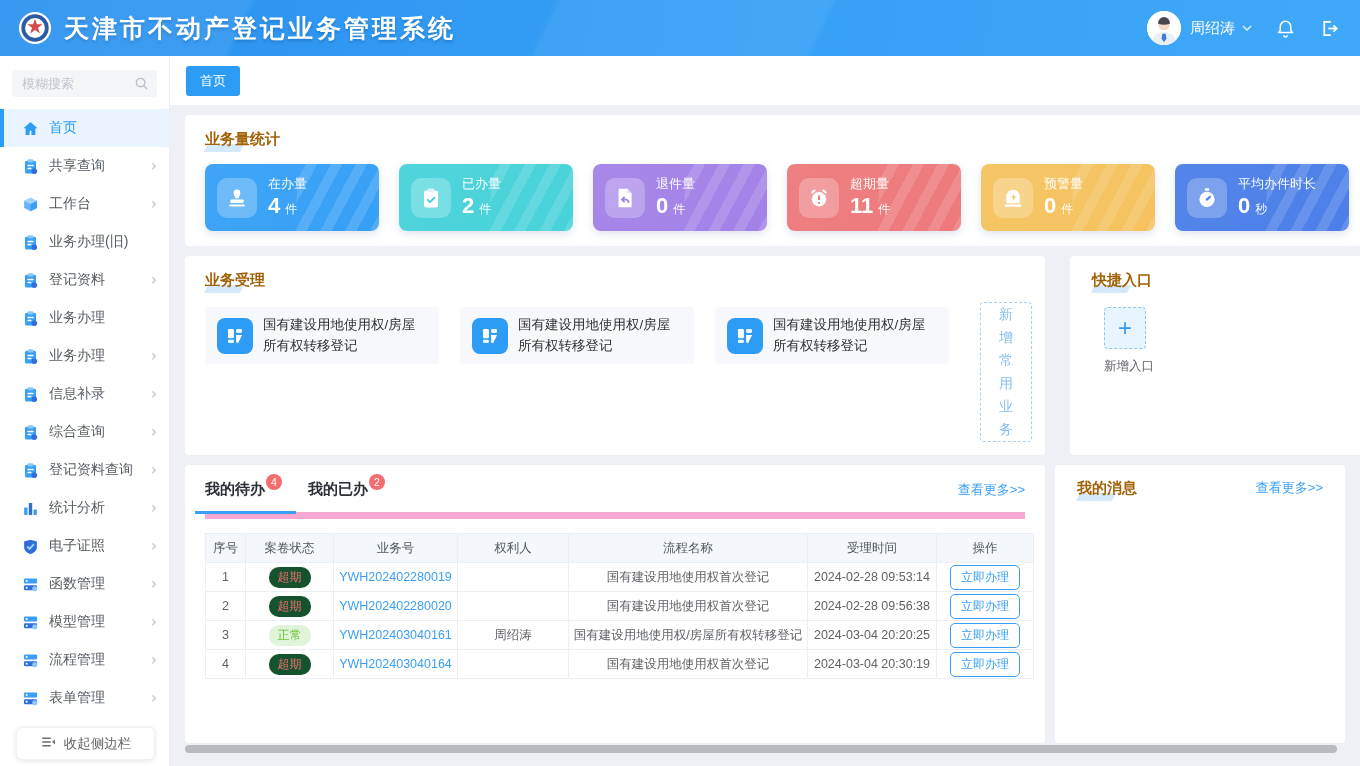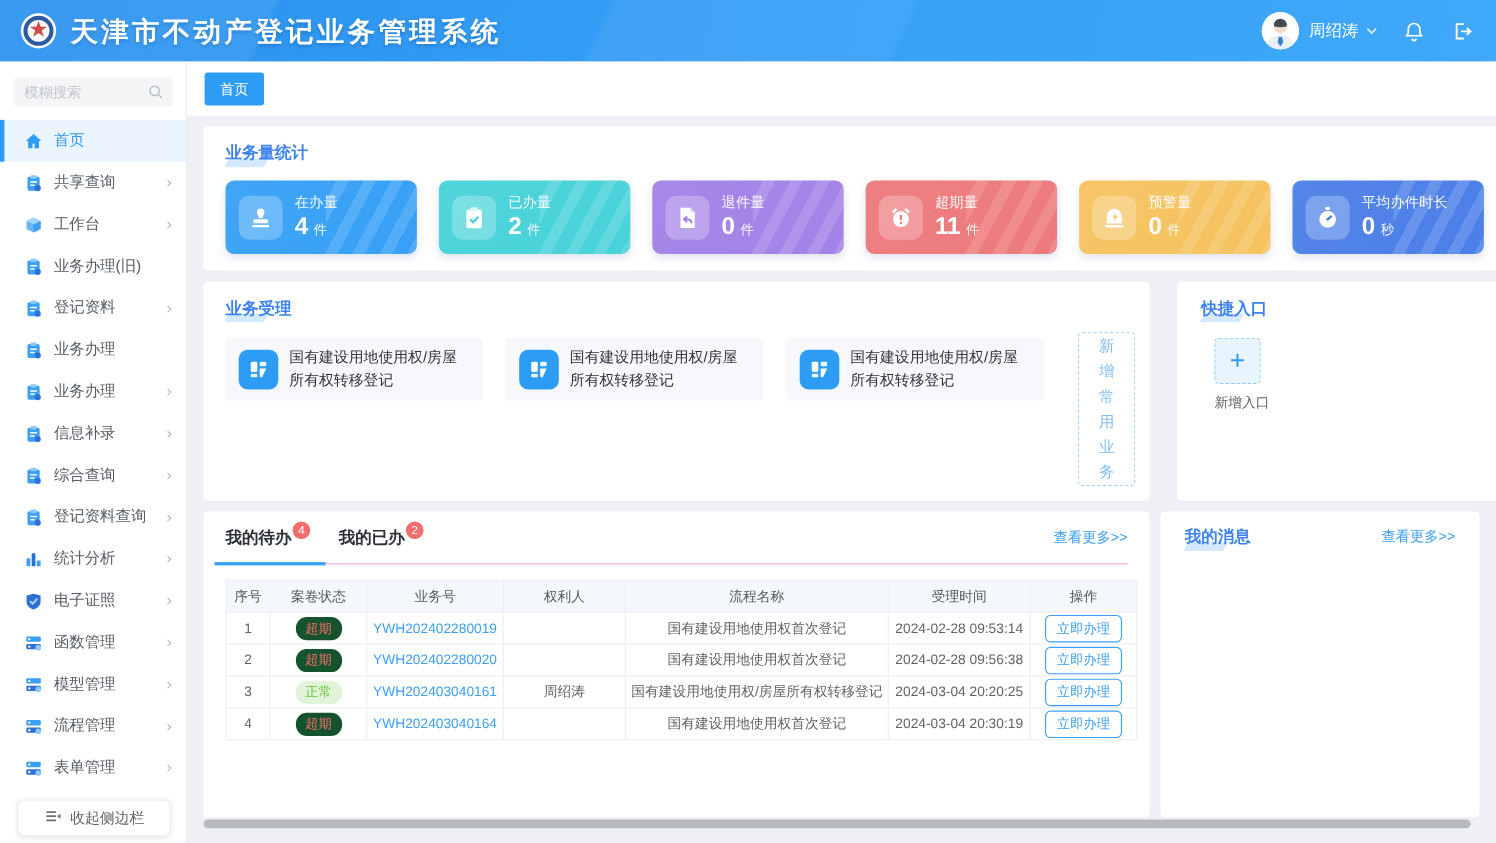--- a/index.html
+++ b/index.html
@@ -46,21 +46,21 @@
     display:flex; align-items:center; justify-content:center; gap:8px; font-size:13.5px; color:#606266; cursor:pointer; }
 
   
   .main { flex:1; display:flex; flex-direction:column; position:relative; }
   .tabbar { height:49px; background:#fff; display:flex; align-items:center; padding:0 30px 0 16px; }
   .tab-active { background:#2d9cf4; color:#fff; font-size:13px; padding:6px 14px; border-radius:3px; cursor:pointer; }
   .compress { margin-left:auto; width:18px; height:18px; cursor:pointer; }
 
   .content { flex:1; padding:10px 15px 0 15px; overflow:hidden; }
   .panel { background:#fff; border-radius:4px; }
-  .panel-title { font-size:15px; font-weight:bold; color:#3b82f6; position:relative; display:inline-block; z-index:0; }
+  .panel-title { font-size:15px; font-weight:bold; color:#a16207; position:relative; display:inline-block; z-index:0; }
   .panel-title .swoosh { position:absolute; left:1px; bottom:-3px; width:36px; height:8px;
     background:#d4e9fb; transform:skewX(-28deg); z-index:-1; }
 
   
   .stats-panel { height:131px; padding:15px 20px 0 20px; margin-bottom:10px; }
   .stat-row { display:flex; gap:20px; margin-top:15px; }
   .stat-card { width:174px; height:67px; border-radius:8px; display:flex; align-items:center;
     padding:0 12px; color:#fff; position:relative; overflow:hidden; cursor:pointer;
     box-shadow:0 3px 8px rgba(80,110,160,.18); }
   .stat-card::after { content:""; position:absolute; right:-12px; top:-10px; width:95px; height:110px;
@@ -91,21 +91,21 @@
   .quick-panel { width:340px; height:199px; padding:15px 22px; }
   .quick-add { margin:17px 0 0 12px; width:42px; height:42px; border:1px dashed #8ec7f4; border-radius:4px;
     background:#e9f5fe; color:#2d9cf4; font-size:24px; font-weight:300; display:flex; align-items:center;
     justify-content:center; cursor:pointer; }
   .quick-add-label { margin:9px 0 0 12px; font-size:12.5px; color:#606266; width:42px; text-align:center; white-space:nowrap; }
 
   
   .row3 { display:flex; gap:10px; }
   .todo-panel { width:860px; height:278px; padding:13px 20px; }
   .msg-panel { width:290px; height:278px; padding:14px 22px; }
-  .tab-row { display:flex; align-items:flex-start; border-bottom:1px solid #f9a8d4; padding:2px 0 13px 0; position:relative; }
+  .tab-row { display:flex; align-items:flex-end; border-bottom:7px solid #f9a8d4; padding:2px 0 13px 0; position:relative; }
   .todo-tab { font-size:15px; font-weight:bold; color:#2b2f36; margin-right:26px; cursor:pointer; position:relative; }
   .todo-tab.active::after { content:""; position:absolute; left:-10px; right:-14px; bottom:-15px; height:3px; background:#3a9ff5; }
   .tab-badge { display:inline-block; min-width:16px; height:16px; line-height:16px; padding:0 3px;
     background:#f56c6c; color:#fff; font-size:10.5px; font-weight:normal; border-radius:9px;
     text-align:center; vertical-align:top; position:relative; top:-6px; margin-left:1px; }
   .more-link { margin-left:auto; font-size:13px; color:#3a9ff5; cursor:pointer; white-space:nowrap; }
   .msg-head { display:flex; align-items:flex-start; }
 
   table.grid { width:100%; border-collapse:collapse; margin-top:14px; table-layout:fixed; }
   table.grid th, table.grid td { border:1px solid #ebeef5; text-align:center; font-size:12.5px;

